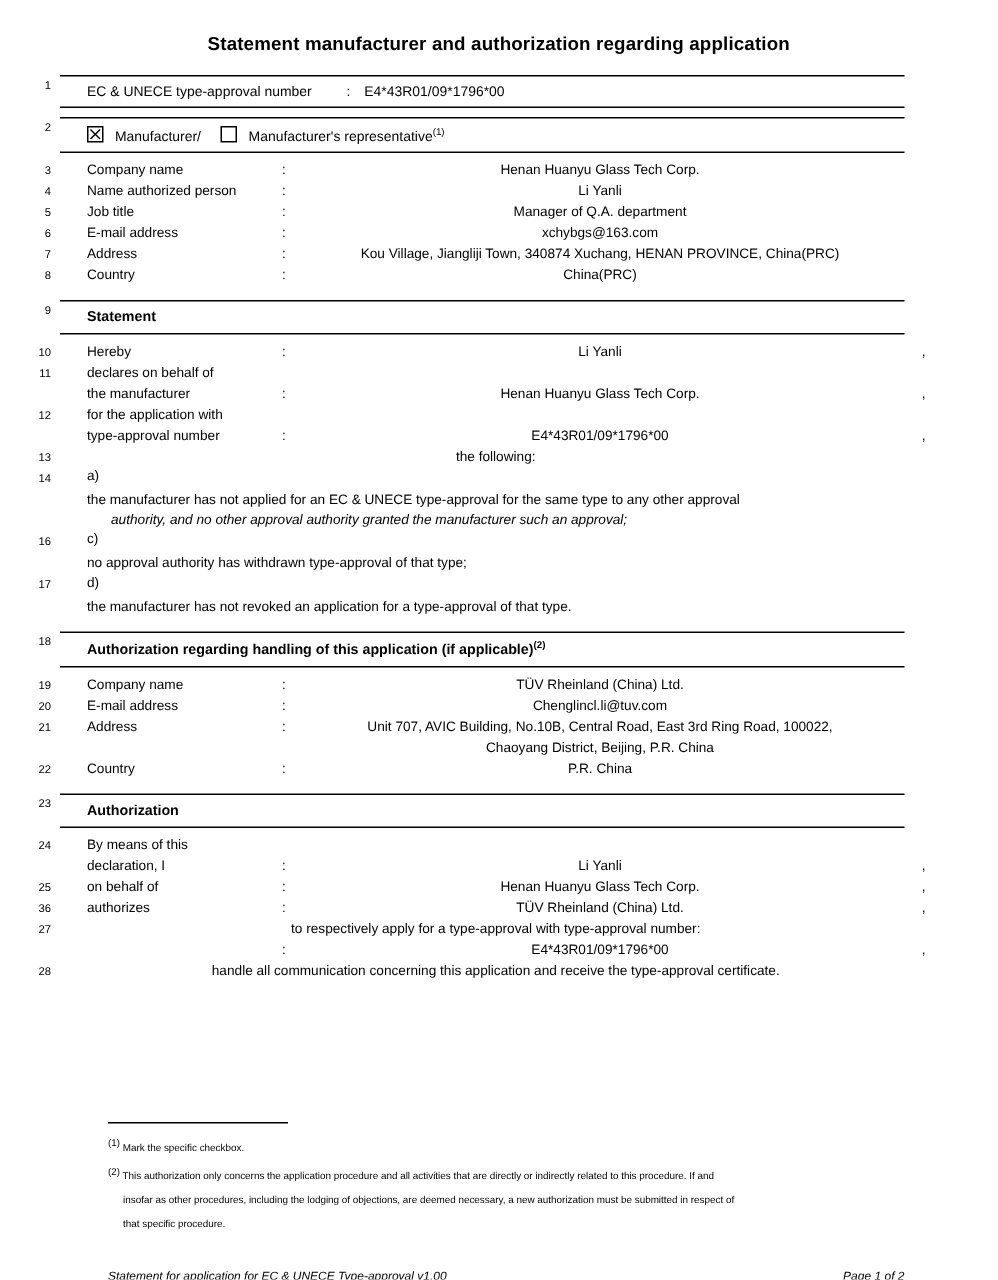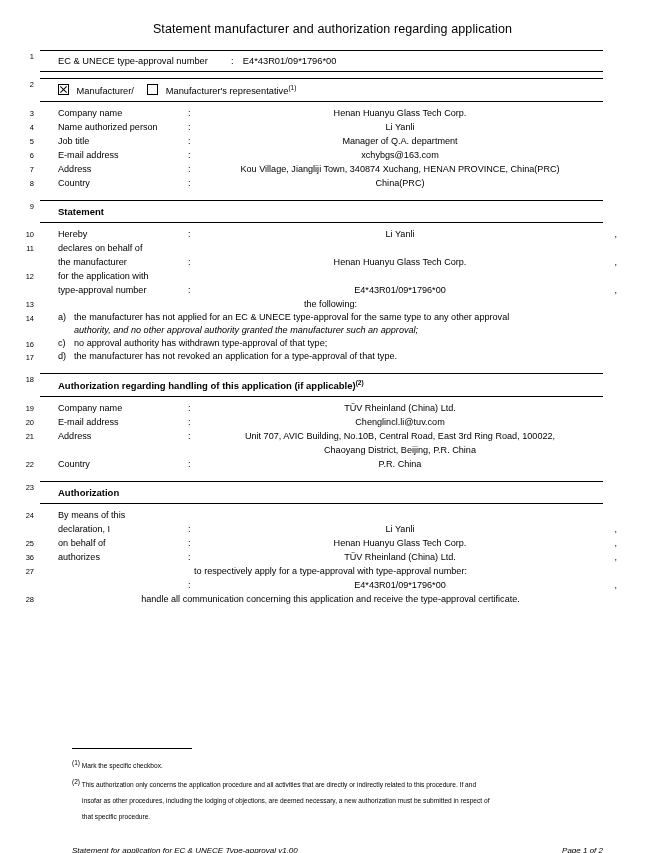--- a/index.html
+++ b/index.html
@@ -18,21 +18,21 @@
   .page {
     position: relative;
     width: 665px;
     height: 853px;
     box-sizing: border-box;
     padding: 0;
   }
   .doc-title {
     text-align: center;
     font-size: 12.5px;
-    font-weight: normal;
+    font-weight: bold;
     margin: 22px 0 0 0;
     letter-spacing: 0.1px;
   }
   .content {
     margin: 14px 62px 0 40px;
   }
   .lnum {
     position: absolute;
     left: -22px;
     top: 1px;
@@ -93,20 +93,21 @@
   }
   .checkbox.checked::before { transform: rotate(45deg); }
   .checkbox.checked::after { transform: rotate(-45deg); }
   .sup { font-size: 6.5px; vertical-align: super; }
   .listrow {
     display: flex;
     font-size: 9.1px;
     line-height: 13px;
     padding-left: 18px;
     position: relative;
+    flex-direction: column;
   }
   .lmark { width: 16px; flex: 0 0 16px; }
   .ltext { flex: 1 1 auto; }
   .indent2 { padding-left: 34px; font-style: italic; }
   .pad { padding-top: 4px; padding-bottom: 4px; }
   .footnotes {
     position: absolute;
     left: 72px;
     right: 62px;
     top: 726px;

